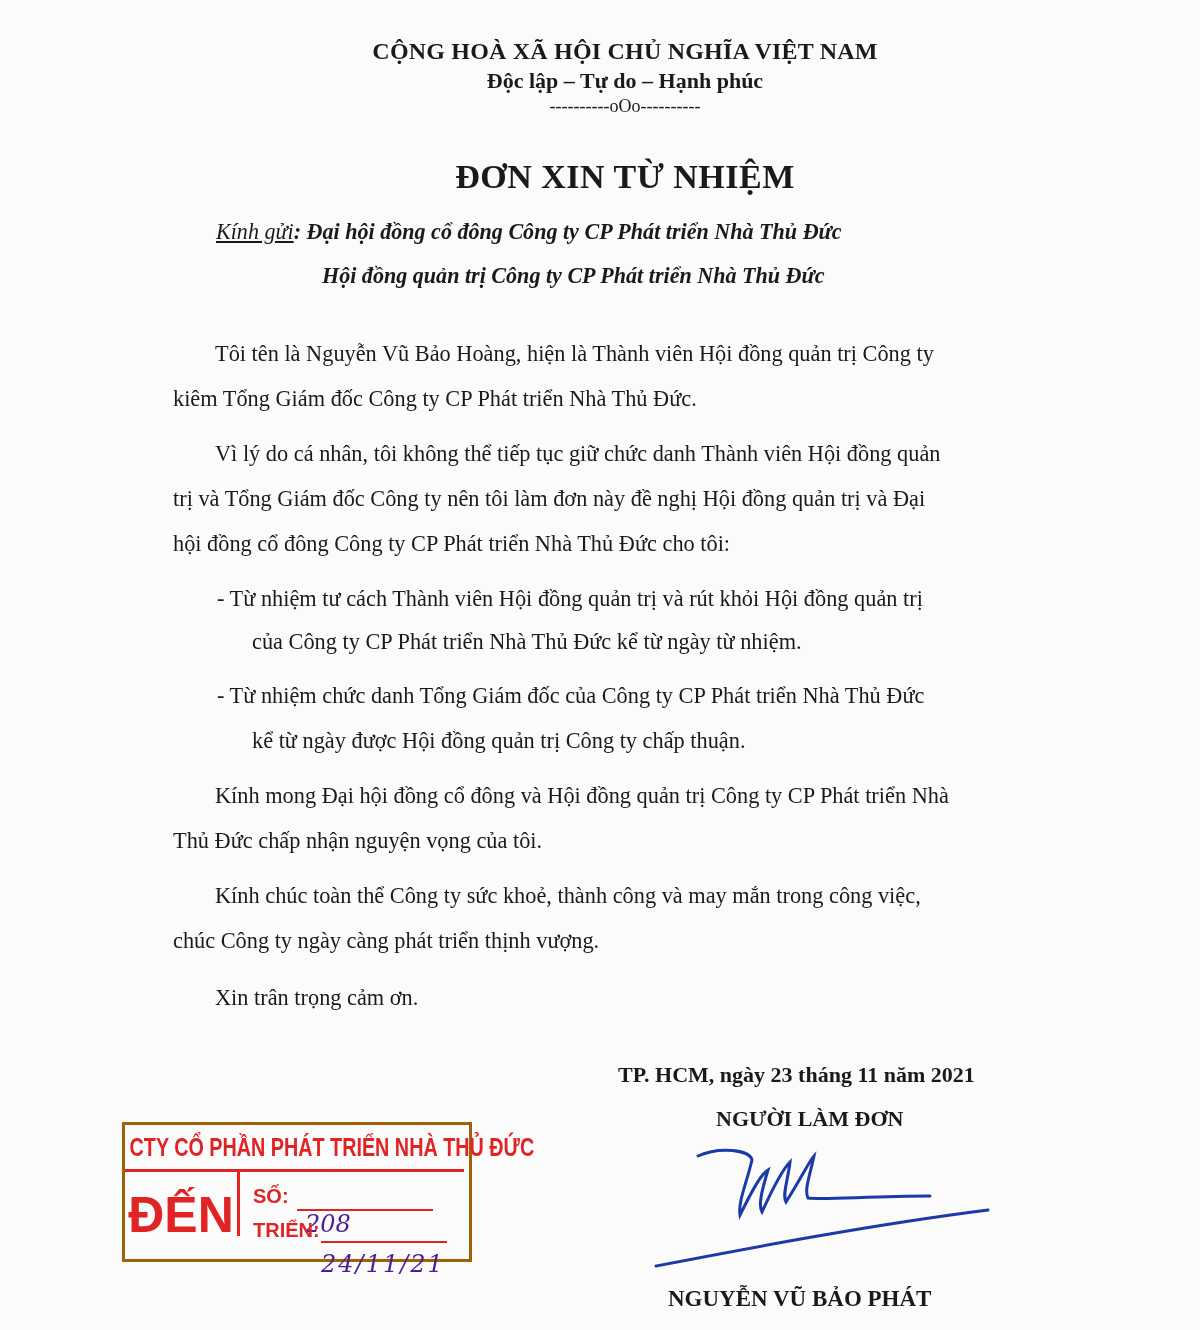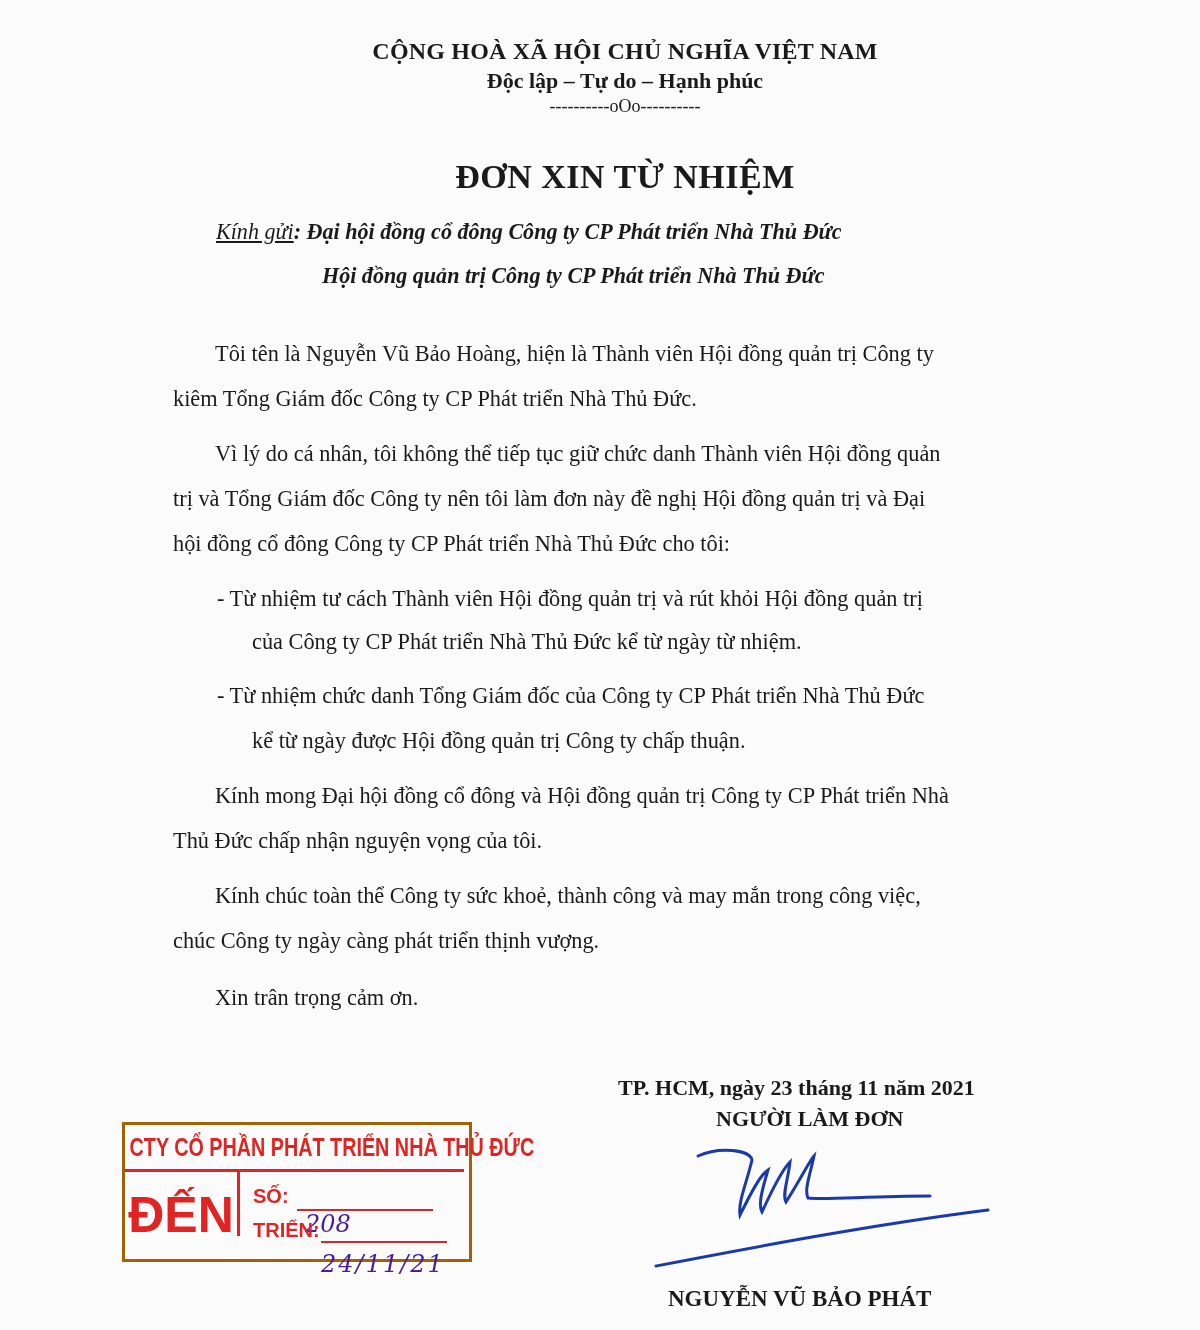--- a/index.html
+++ b/index.html
@@ -46,21 +46,21 @@
 <div class="line" style="left:217px; top:585px;">-  Từ nhiệm tư cách Thành viên Hội đồng quản trị và rút khỏi Hội đồng quản trị</div>
 <div class="line" style="left:252px; top:628px;">của Công ty CP Phát triển Nhà Thủ Đức kể từ ngày từ nhiệm.</div>
 <div class="line" style="left:217px; top:682px;">-  Từ nhiệm chức danh Tổng Giám đốc của Công ty CP Phát triển Nhà Thủ Đức</div>
 <div class="line" style="left:252px; top:727px;">kể từ ngày được Hội đồng quản trị Công ty chấp thuận.</div>
 <div class="line" style="left:215px; top:782px;">Kính mong Đại hội đồng cổ đông và Hội đồng quản trị Công ty CP Phát triển Nhà</div>
 <div class="line" style="left:173px; top:827px;">Thủ Đức chấp nhận nguyện vọng của tôi.</div>
 <div class="line" style="left:215px; top:882px;">Kính chúc toàn thể Công ty sức khoẻ, thành công và may mắn trong công việc,</div>
 <div class="line" style="left:173px; top:927px;">chúc Công ty ngày càng phát triển thịnh vượng.</div>
 <div class="line" style="left:215px; top:984px;">Xin trân trọng cảm ơn.</div>
 
-<div class="abs sig-block" style="left:618px; top:1062px;margin-top:13px;">TP. HCM, ngày 23 tháng 11 năm 2021</div>
+<div class="abs sig-block" style="left:618px; top:1062px;">TP. HCM, ngày 23 tháng 11 năm 2021</div>
 <div class="abs sig-block" style="left:716px; top:1098px;margin-top:8px;">NGƯỜI LÀM ĐƠN</div>
 
 <svg class="abs" style="left:650px; top:1140px;" width="350" height="130" viewBox="0 0 350 130">
   <path d="M48 16 C70 6 100 10 102 20 C96 45 88 62 90 75 C100 55 110 35 118 30 C112 50 108 65 112 72 C122 50 132 30 140 22 C138 40 132 55 136 62 C150 40 160 20 164 16 C160 35 154 50 158 58 C175 60 220 56 280 56" fill="none" stroke="#1a3aa8" stroke-width="3" stroke-linecap="round"></path>
   <path d="M6 126 C100 108 220 85 338 70" fill="none" stroke="#1a3aa8" stroke-width="3" stroke-linecap="round"></path>
 </svg>
 
 <div class="abs sig-block" style="left:668px; top:1286px; font-size:23px;">NGUYỄN VŨ BẢO PHÁT</div>
 
 <div class="abs stamp">

